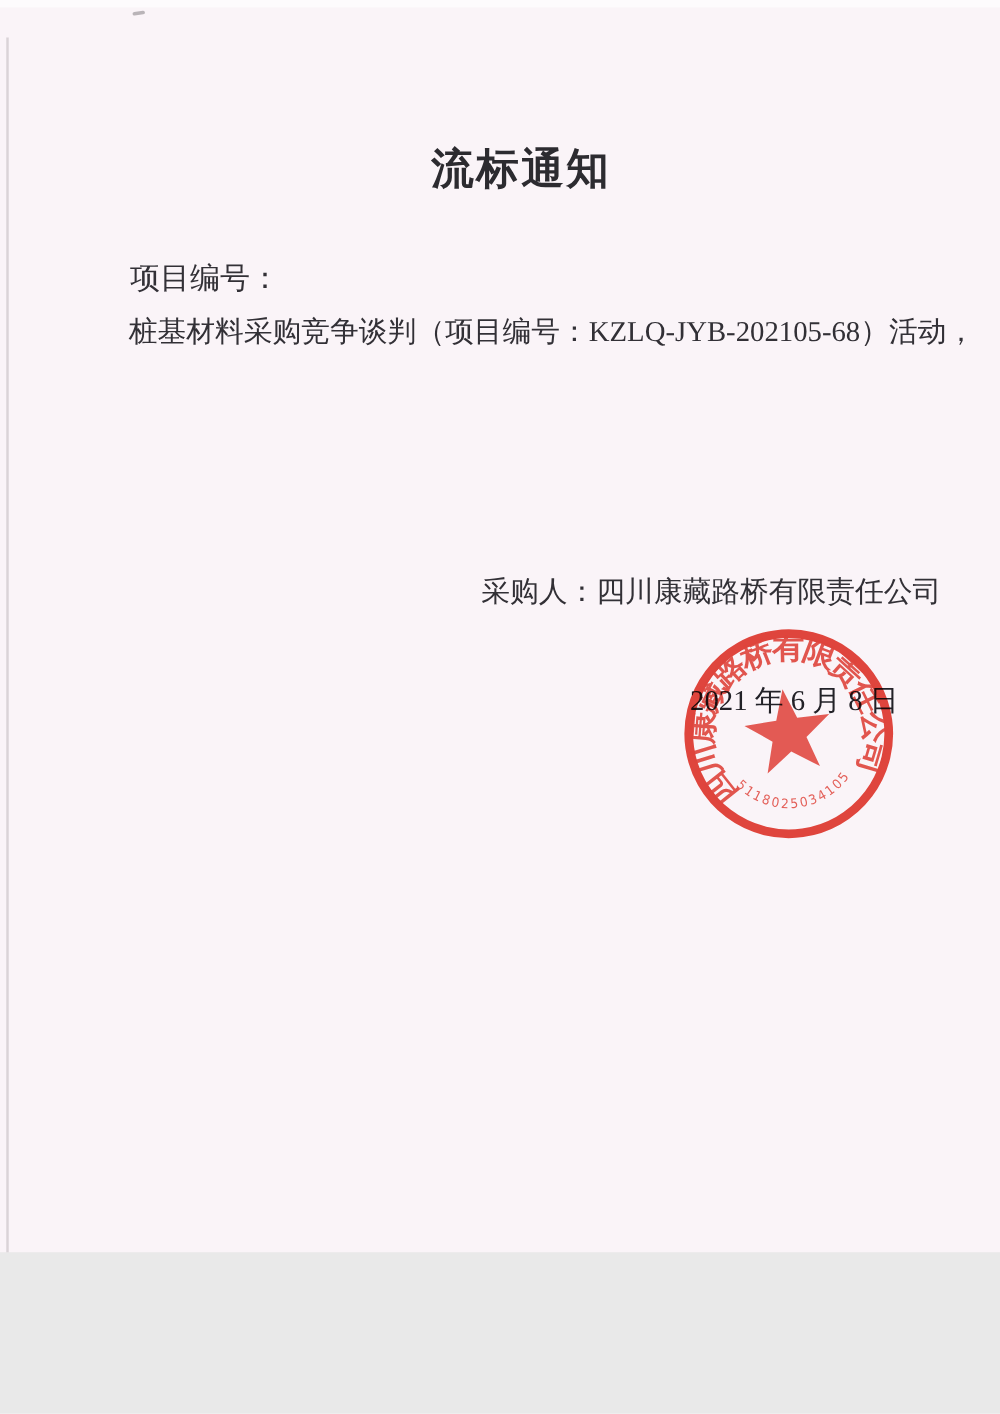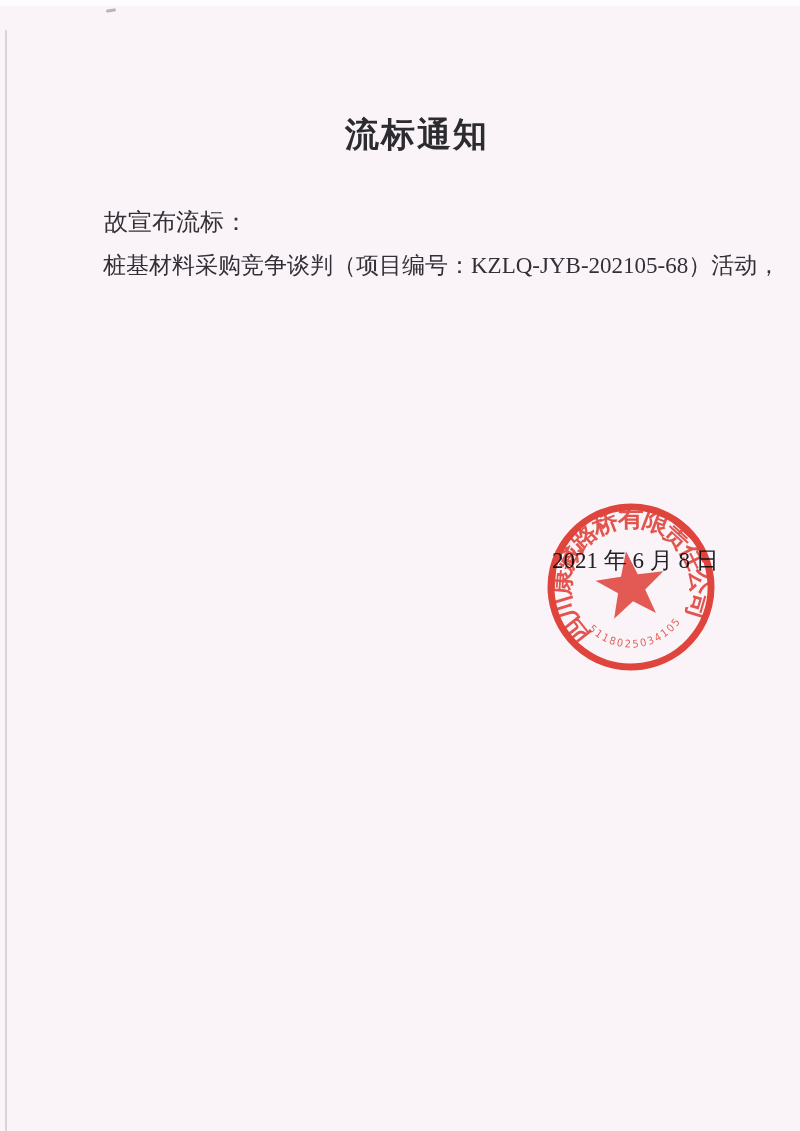--- a/index.html
+++ b/index.html
@@ -3,21 +3,21 @@
 <meta charset="utf-8">
 <style>
   :root{
     --paper:#faf4f8;
     --ink:#323036;
     --seal-red:#e2382d;
   }
   html,body{margin:0;padding:0;background:#e9e9e9;}
   .page{
     position:relative;
-    width:800px;height:1131px;
+    width:800px;height:1002px;
     background:var(--paper);
     overflow:hidden;
     font-family:"Liberation Serif","DejaVu Serif",serif;
     color:var(--ink);
   }
   
   .scan-top-strip{position:absolute;left:0;top:0;width:100%;height:6px;background:#ffffff;opacity:.65;}
   .scan-left-line{position:absolute;left:5px;top:30px;width:2px;height:1101px;background:#cfc8cc;opacity:.75;}
   .scan-speck{position:absolute;left:106px;top:9px;width:10px;height:3px;background:#b9b4b8;border-radius:2px;transform:rotate(-8deg);}
   
@@ -68,26 +68,27 @@
 <body>
 
 <div class="page">
 
   <div class="scan-top-strip"></div>
   <div class="scan-left-line"></div>
   <div class="scan-speck"></div>
 
   <div class="doc-title">流标通知</div>
 
-  <div class="salutation">故宣布流标：</div>
+  <div class="salutation">项目编号：</div>
 
   <div class="body-block">
     <div class="body-line">桩基材料采购竞争谈判（项目编号：KZLQ-JYB-202105-68）活动，</div>
   </div>
 
+  <div class="purchaser-line">采购人：四川康藏路桥有限责任公司</div>
 
   <div class="date-line">2021 年 6 月 8 日</div>
 
   <svg class="seal" viewBox="-96 -96 192 192" aria-hidden="true">
     <defs>
       <path id="arcTop" d="M -52,46 A 69 69 0 1 1 52,46" fill="none"></path>
       <path id="arcBottom" d="M -47,31 A 56 56 0 0 0 47,31" fill="none"></path>
     </defs>
     <circle class="ring" cx="0" cy="0" r="80" stroke-width="7"></circle>
     <polygon class="star" points="0,-36 8.46,-11.65 34.24,-11.12 13.70,4.45 21.16,29.12 0,14.4 -21.16,29.12 -13.70,4.45 -34.24,-11.12 -8.46,-11.65"></polygon>

